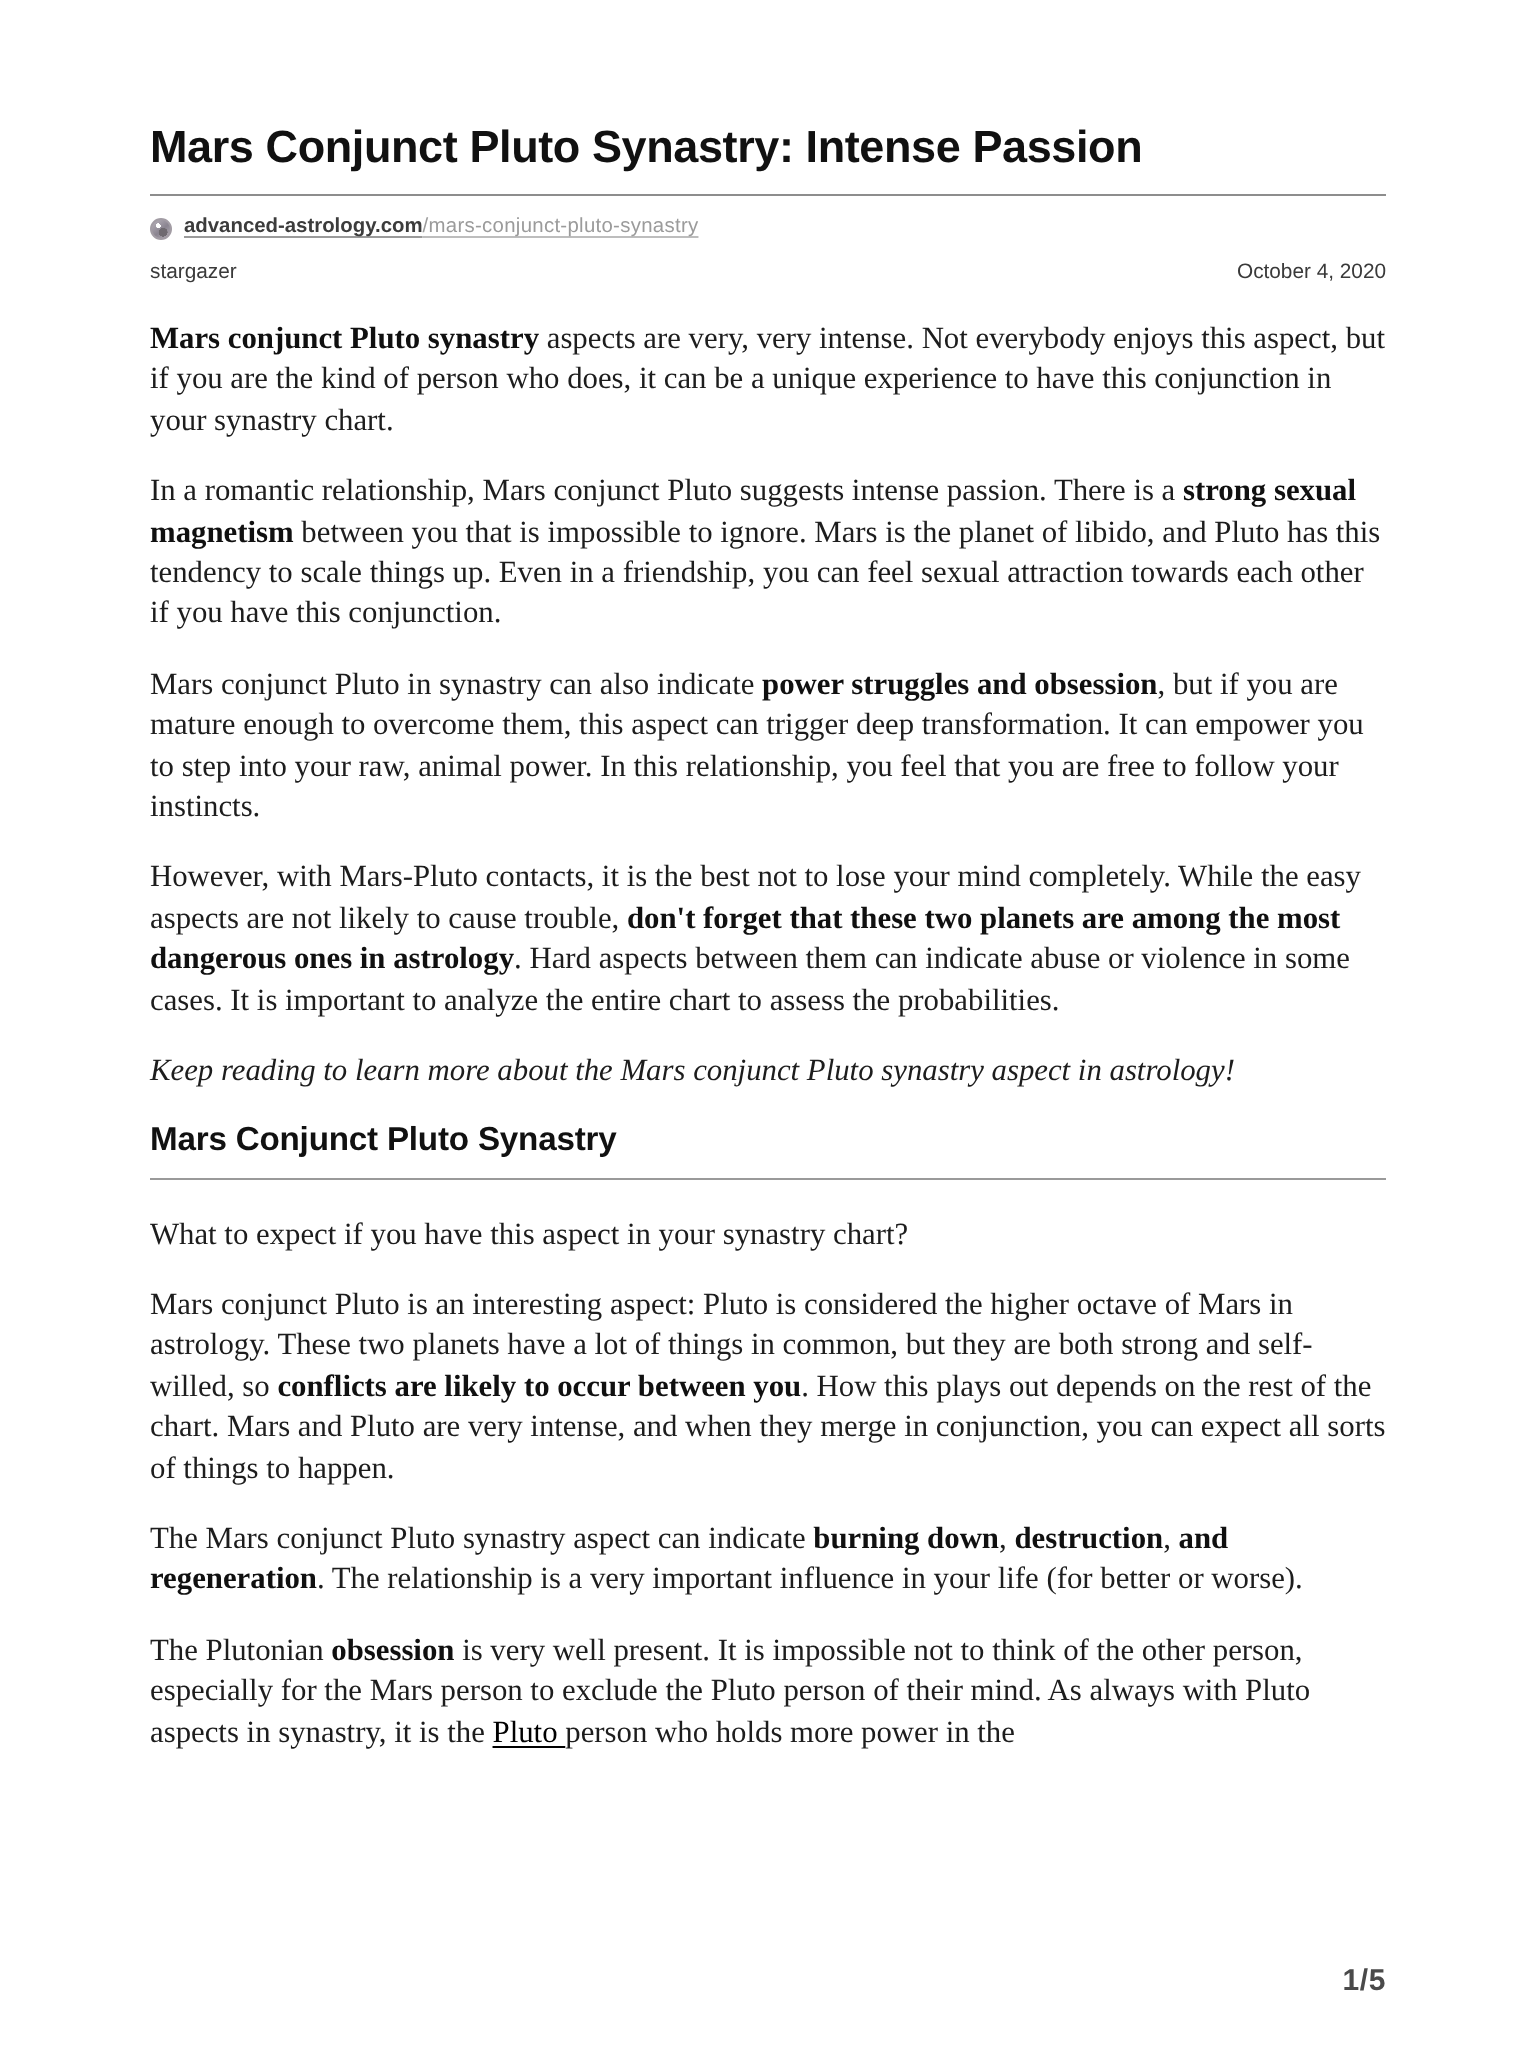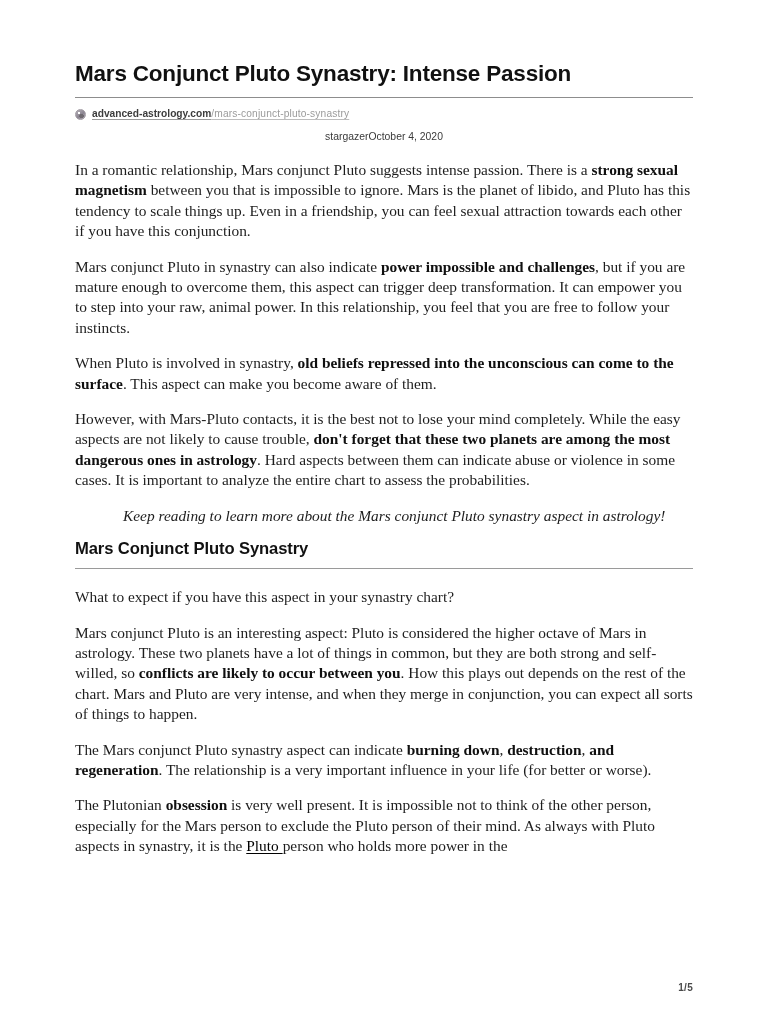--- a/index.html
+++ b/index.html
@@ -78,42 +78,42 @@
   .url-path {
     font-weight: normal;
     color: #9b9b9b;
     text-decoration: underline;
     text-decoration-color: #bdbdbd;
     text-underline-offset: 2px;
     letter-spacing: 0.15px;
   }
   .meta-row {
     display: flex;
-    justify-content: center;
+    justify-content: space-between;
     align-items: baseline;
     margin-top: 9px;
     font-family: "Liberation Sans", "DejaVu Sans", sans-serif;
     font-size: 10.4px;
     color: #3a3a3a;
   }
 
   
   .article {
     margin-top: 18px;
   }
   .article p {
     margin: 0 0 15px 0;
     font-size: 15.4px;
     line-height: 20.4px;
     text-align: left;
     color: #1d1d1d;
   }
   .article p:last-child { margin-bottom: 0; }
   .article b, .article strong { font-weight: bold; color: #101010; }
-  .article em, .article i { font-style: italic; margin-left: 48px; }
+  .article em, .article i { font-style: italic; }
   .inline-link {
     color: #000000;
     text-decoration: underline;
     text-underline-offset: 2px;
   }
   .lead-in { margin-top: 0; }
 
   h2.section-title {
     margin: 12px 0 0 0;
     font-family: "Liberation Sans", "DejaVu Sans", sans-serif;
@@ -130,21 +130,21 @@
     width: 100%;
     height: 0;
   }
 
   
   .page-number {
     position: absolute;
     right: 0;
     top: 982px;
     font-family: "Liberation Sans", "DejaVu Sans", sans-serif;
-    font-size: 10px;
+    font-size: 15px;
     font-weight: bold;
     color: #4a4a4a;
     letter-spacing: 0.3px;
   }
 </style>
 </head>
 <body>
 
 <div class="page">
 
@@ -157,23 +157,23 @@
     <span class="url-domain">advanced-astrology.com</span>
       <span class="url-path">/mars-conjunct-pluto-synastry</span>
   </div>
 
   <div class="meta-row">
     <span>stargazer</span>
     <span>October 4, 2020</span>
   </div>
 
   <div class="article">
+    <p class="lead-in"><b>Mars conjunct Pluto synastry</b><span> aspects are very, very intense. Not everybody enjoys this aspect, but if you are the kind of person who does, it can be a unique experience to have this conjunction in your synastry chart.</span></p>
     <p><span>In a romantic relationship, Mars conjunct Pluto suggests intense passion. There is a </span><b>strong sexual magnetism</b><span> between you that is impossible to ignore. Mars is the planet of libido, and Pluto has this tendency to scale things up. Even in a friendship, you can feel sexual attraction towards each other if you have this conjunction.</span></p>
-    <p><span>Mars conjunct Pluto in synastry can also indicate </span><b>power impossible and challenges</b><span>, but if you are mature enough to overcome them, this aspect can trigger deep transformation. It can empower you to step into your raw, animal power. In this relationship, you feel that you are free to follow your instincts.</span></p>
-    <p><span>When Pluto is involved in synastry, </span><b>old beliefs repressed into the unconscious can come to the surface</b><span>. This aspect can make you become aware of them.</span></p>
+    <p><span>Mars conjunct Pluto in synastry can also indicate </span><b>power struggles and obsession</b><span>, but if you are mature enough to overcome them, this aspect can trigger deep transformation. It can empower you to step into your raw, animal power. In this relationship, you feel that you are free to follow your instincts.</span></p>
     <p><span>However, with Mars-Pluto contacts, it is the best not to lose your mind completely. While the easy aspects are not likely to cause trouble, </span><b>don't forget that these two planets are among the most dangerous ones in astrology</b><span>. Hard aspects between them can indicate abuse or violence in some cases. It is important to analyze the entire chart to assess the probabilities.</span></p>
     <p><i>Keep reading to learn more about the Mars conjunct Pluto synastry aspect in astrology!</i></p>
   </div>
 
   <h2 class="section-title">Mars Conjunct Pluto Synastry</h2>
 
   <hr class="rule-thin">
 
   <div class="article">
     <p class="lead-in"><span>What to expect if you have this aspect in your synastry chart?</span></p>

